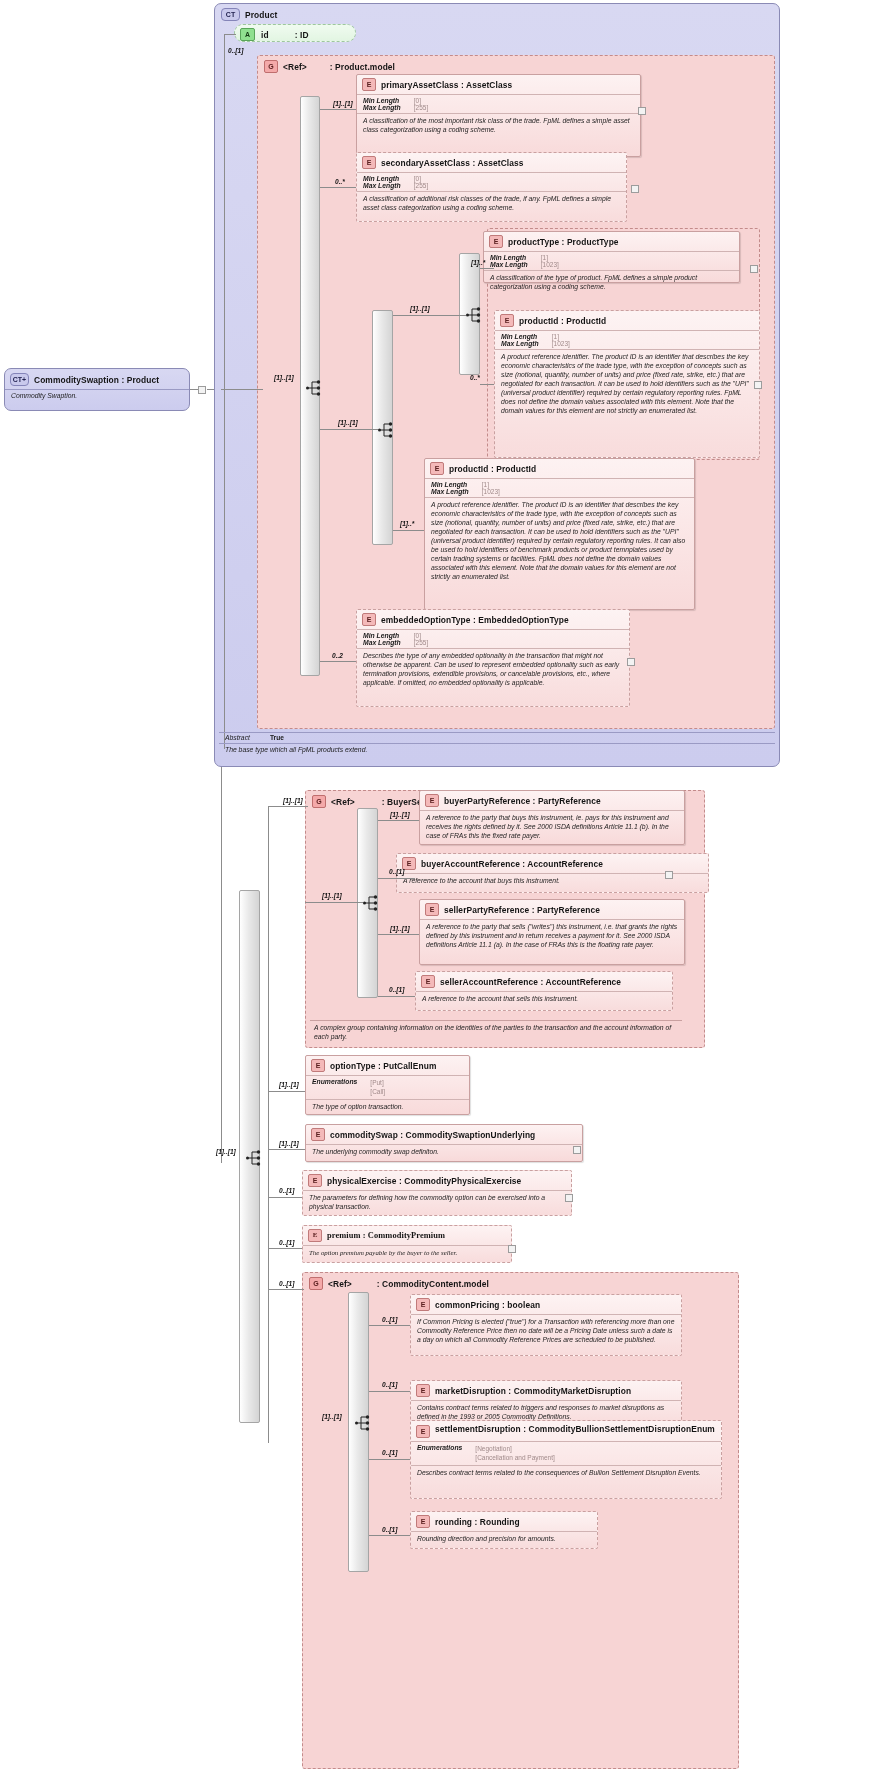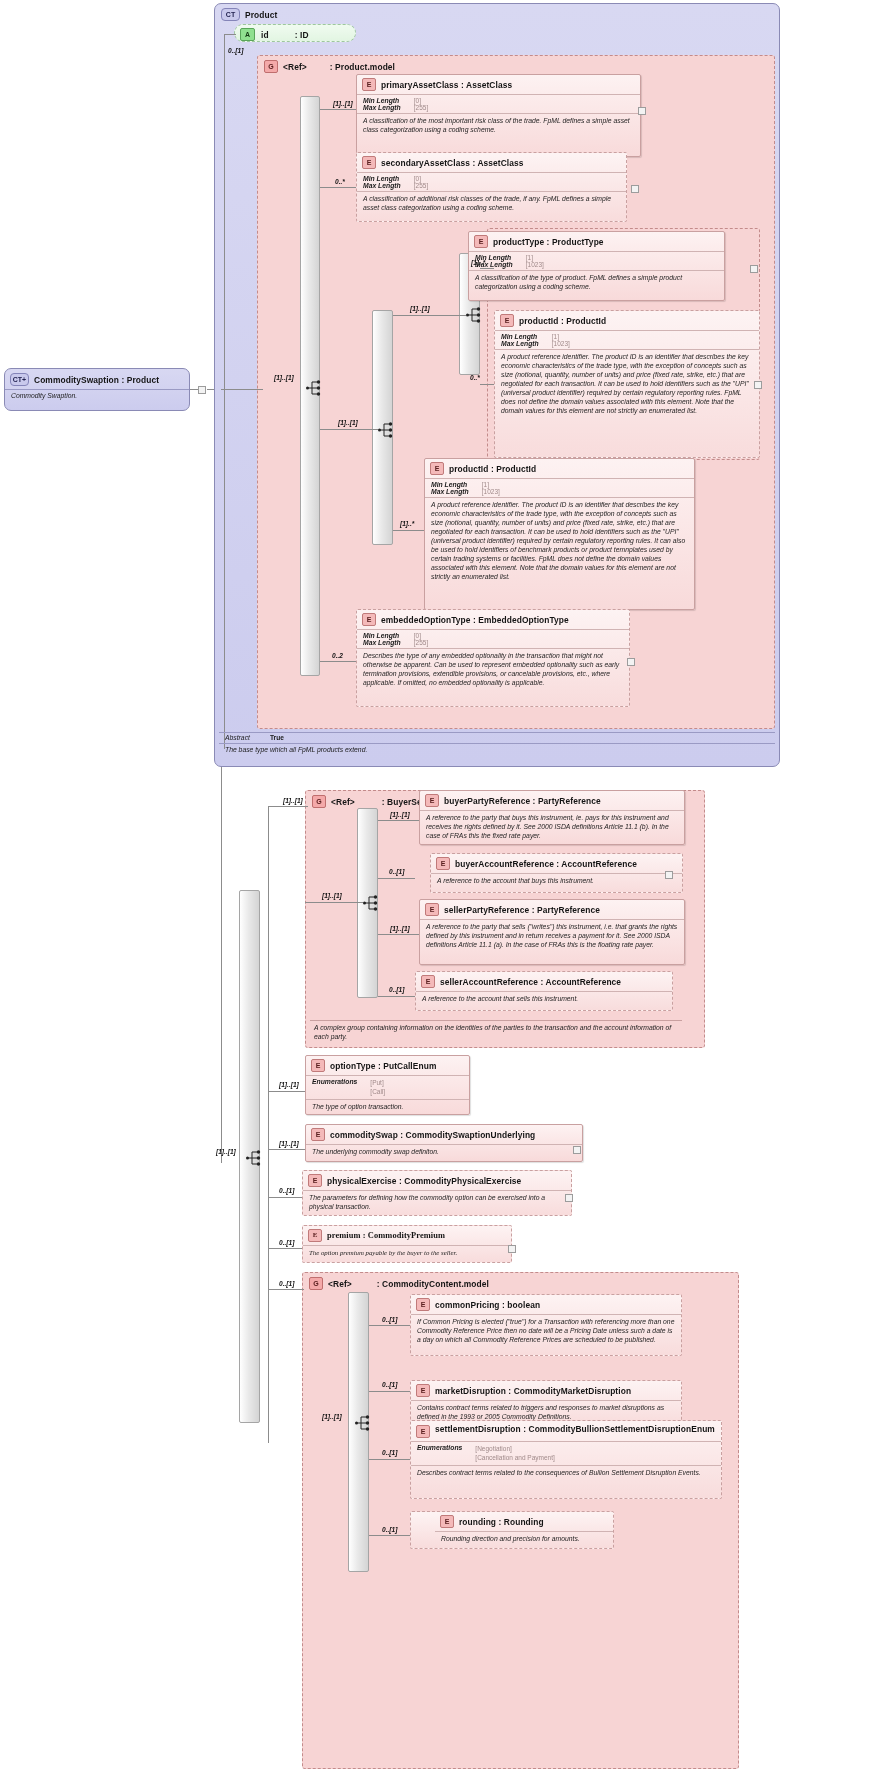--- a/index.html
+++ b/index.html
@@ -173,21 +173,21 @@
       <circle cx="12.5" cy="4" r="1.7" fill="#222"></circle>
       <circle cx="12.5" cy="10" r="1.7" fill="#222"></circle>
       <circle cx="12.5" cy="16" r="1.7" fill="#222"></circle>
     </svg>
 </div>
 <div class="abs hline" style="left:393px;top:315px;width:73px;"></div>
 <div class="card" style="left:410px;top:305px;">[1]..[1]</div>
 
 <div class="abs grp-box" style="left:487px;top:228px;width:273px;height:232px;"></div>
 
-<div class="abs el-box" style="left:468px;top:231px;width:257px;height:70px;">
+<div class="abs el-box" style="left:483px;top:231px;width:257px;height:52px;">
   <div class="hdr">
     <span class="badge e">E</span>
     <span class="tname">productType : ProductType</span>
   </div>
   <div class="sep"></div>
   <div class="facets">
     <b>Min Length</b>
       <span class="v">[1]</span>
     <b>Max Length</b>
       <span class="v">[1023]</span>
@@ -289,21 +289,21 @@
   <div class="hdr">
     <span class="badge e">E</span>
     <span class="tname">buyerPartyReference : PartyReference</span>
   </div>
   <div class="sep"></div>
   <div class="desc">A reference to the party that buys this instrument, ie. pays for this instrument and receives the rights defined by it. See 2000 ISDA definitions Article 11.1 (b). In the case of FRAs this the fixed rate payer.</div>
 </div>
 <div class="abs hline" style="left:378px;top:820px;width:41px;"></div>
 <div class="card" style="left:390px;top:811px;">[1]..[1]</div>
 
-<div class="abs el-box opt" style="left:430px;top:853px;width:253px;height:40px;">
+<div class="abs el-box opt" style="left:396px;top:853px;width:313px;height:40px;">
   <div class="hdr">
     <span class="badge e">E</span>
     <span class="tname">buyerAccountReference : AccountReference</span>
   </div>
   <div class="sep"></div>
   <div class="desc">A reference to the account that buys this instrument.</div>
 </div>
 <div class="abs hline" style="left:378px;top:878px;width:37px;"></div>
 <div class="card" style="left:389px;top:868px;">0..[1]</div>
 <div class="abs plus" style="left:665px;top:871px;"></div>
@@ -450,21 +450,21 @@
   <div class="enum">
     <span class="lbl">Enumerations</span>
     <span class="vals">[Negotiation]<br>[Cancellation and Payment]</span>
   </div>
   <div class="sep"></div>
   <div class="desc">Describes contract terms related to the consequences of Bullion Settlement Disruption Events.</div>
 </div>
 <div class="abs hline" style="left:369px;top:1459px;width:41px;"></div>
 <div class="card" style="left:382px;top:1449px;">0..[1]</div>
 
-<div class="abs el-box opt" style="left:410px;top:1511px;width:204px;height:38px;padding-left:24px;">
+<div class="abs el-box opt" style="left:410px;top:1511px;width:188px;height:38px;">
   <div class="hdr">
     <span class="badge e">E</span>
     <span class="tname">rounding : Rounding</span>
   </div>
   <div class="sep"></div>
   <div class="desc">Rounding direction and precision for amounts.</div>
 </div>
 <div class="abs hline" style="left:369px;top:1535px;width:41px;"></div>
 <div class="card" style="left:382px;top:1526px;">0..[1]</div>
 

